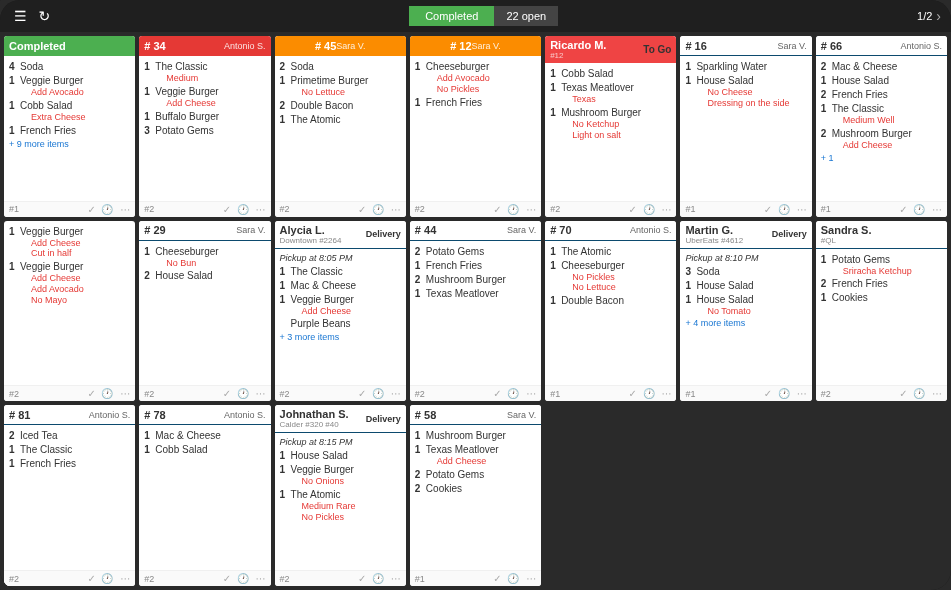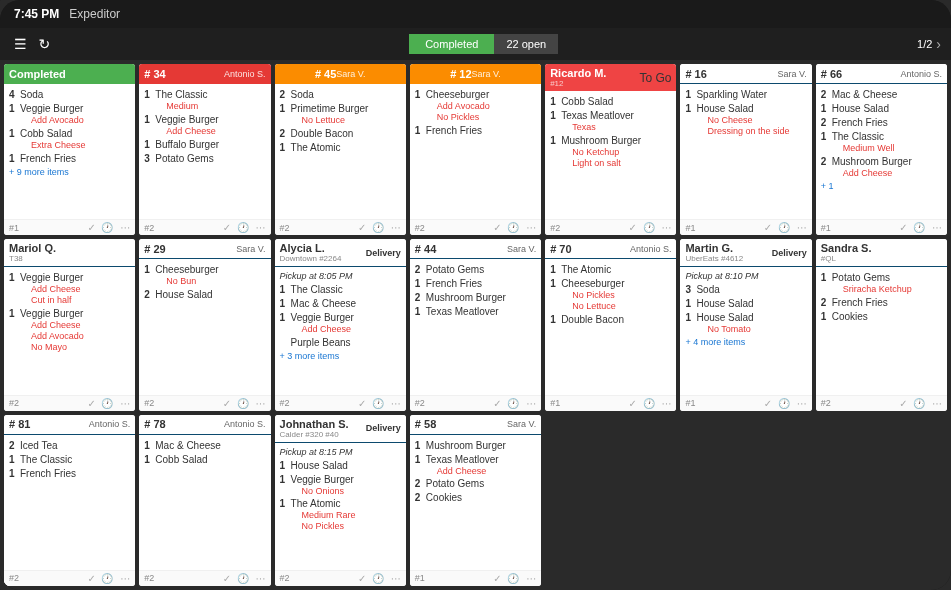--- a/index.html
+++ b/index.html
@@ -193,38 +193,34 @@
     .header-left {
       display: flex;
       flex-direction: column;
     }
     .header-sub {
       font-size: 8px;
       color: rgba(255,255,255,0.7);
     }
     .header-sub.dark { color: #888; }
     .to-go-badge {
-      font-size: 12px;
-      font-weight: normal;
+      font-size: 10px;
+      font-weight: bold;
     }
     .delivery-badge {
       font-size: 9px;
       font-weight: bold;
       color: #fff;
     }
   </style>
 </head>
 <body>
 
 <div class="device">
 
-  <div class="top-bar">
-    <span class="time">7:45 PM</span>
-    <span class="app-title">Expeditor</span>
-  </div>
 
   <div class="header">
     <span class="menu-icon">☰</span>
     <span class="refresh-icon">↻</span>
     <div class="header-center">
       <div class="header-tab green">Completed</div>
       <div class="open-count">22 open</div>
     </div>
     <div class="pagination">
       <span>1/2</span>
@@ -514,27 +510,20 @@
         <div class="card-footer">
     <span class="footer-count">#1</span>
     <div class="footer-icons">
       <span class="footer-icon">✓</span>
       <span class="footer-icon">🕐</span>
       <span class="footer-icon">⋯</span>
     </div>
   </div>
       </div>
       <div class="card">
-        <div class="card-header white">
-      <div class="header-left">
-        <span class="order-num" style="color:#333">Mariol Q.</span>
-        <span class="header-sub dark">T38</span>
-      </div>
-      <span class="to-go-badge" style="color:#fff">To Go</span>
-    </div>
         <div class="card-body">
           <div class="item-row">
         <span class="item-qty">1</span>
         <div>
           <div class="item-name">Veggie Burger</div>
           <div class="item-mod ">Add Cheese</div>
               <div class="item-mod ">Cut in half</div>
         </div>
       </div>
           <div class="item-row">

